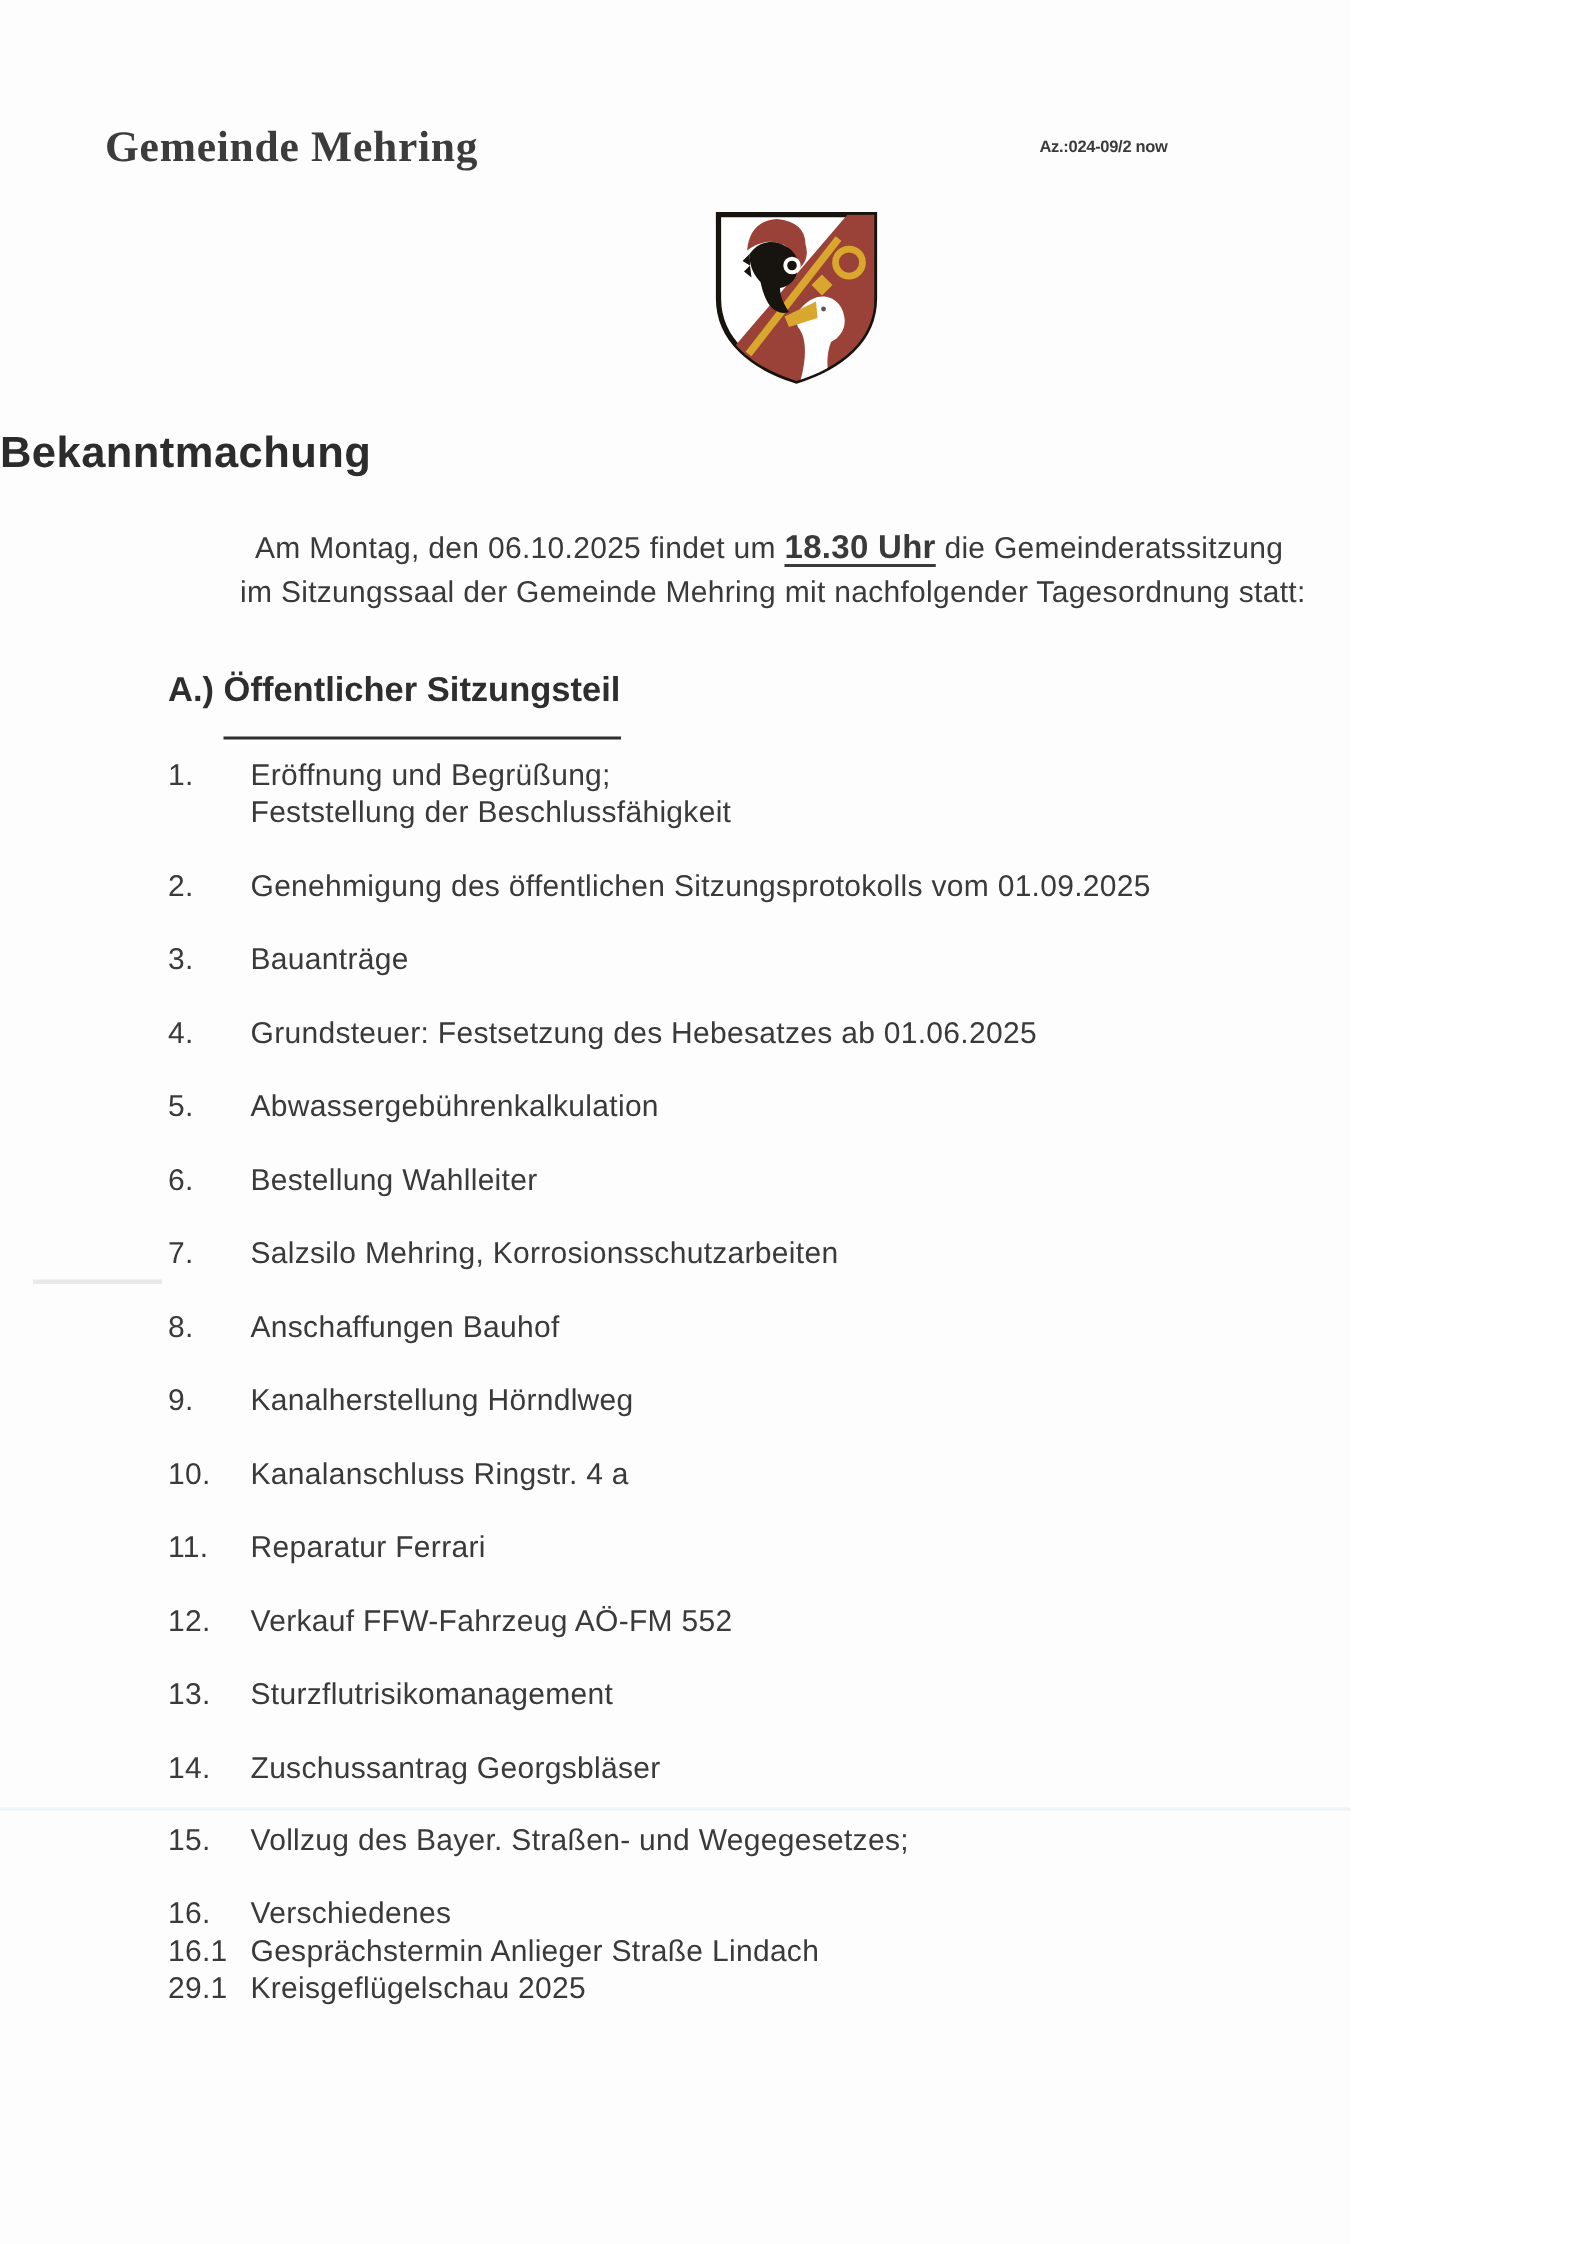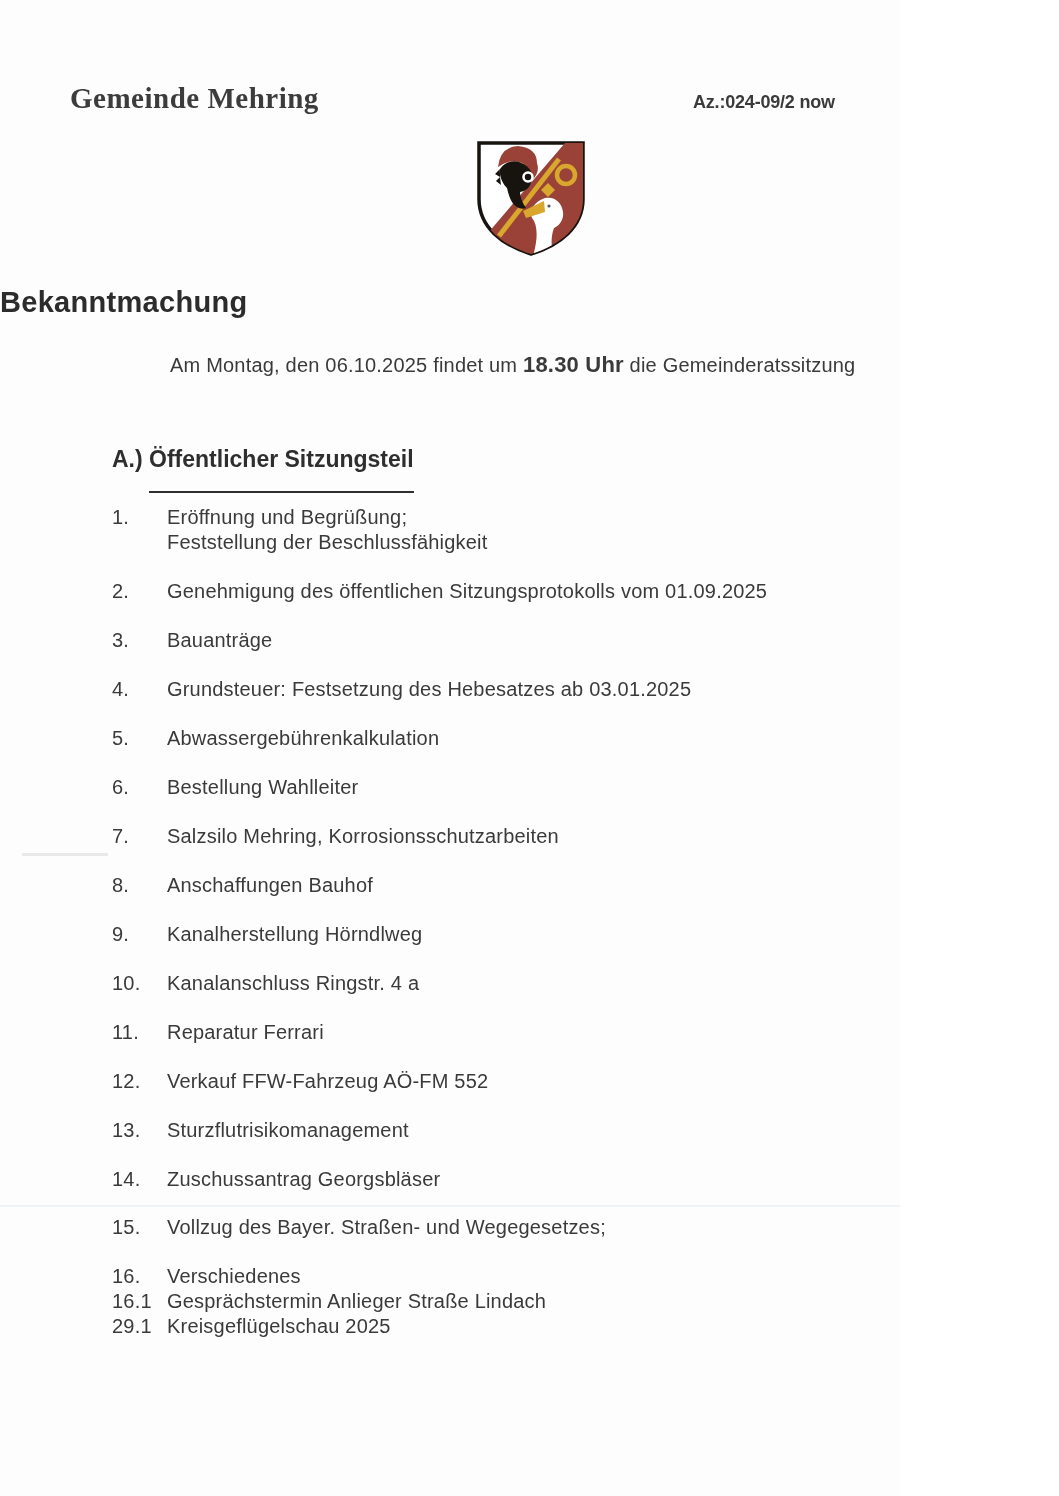--- a/index.html
+++ b/index.html
@@ -9,35 +9,35 @@
     font-family:"Liberation Sans", sans-serif;
     color:#383838;
   }
   .sender {
     position:absolute; left:70px; top:82px;
     font-family:"Liberation Serif", serif;
     font-weight:bold; font-size:29px; letter-spacing:0.5px; color:#3c3c3c;
   }
   .reference {
     position:absolute; left:693px; top:92px;
-    font-weight:bold; font-size:18px; letter-spacing:-0.2px; color:#3a3a3a;
+    font-weight:bold; font-size:11px; letter-spacing:-0.2px; color:#3a3a3a;
   }
   .crest { position:absolute; left:469px; top:133px; width:122px; height:126px; }
   .doc-title {
     position:absolute; left:0; top:286px; width:1059px;
     text-align:left; font-weight:bold; font-size:29px; color:#2c2c2c; letter-spacing:0.3px;
   }
   .intro {
     position:absolute; left:160px; top:350px; width:760px;
     font-size:20px; line-height:29px; color:#3a3a3a; letter-spacing:0.2px;
   }
   .intro .l1 { padding-left:10px; }
   .intro .time {
     font-weight:bold; font-size:22px;
-    text-decoration-thickness:2px; text-underline-offset:4px;text-align:center;
+    text-decoration:underline; text-decoration-thickness:2px; text-underline-offset:4px;text-align:center;
   }
   .section-heading {
     position:absolute; left:112px; top:446px;
     font-weight:bold; font-size:23px; color:#2e2e2e;
   }
   .section-heading .underlined {
     border-bottom:2.5px solid #2e2e2e; padding-bottom:19px;
   }
   .agenda {
     position:absolute; left:112px; top:505px; width:860px;
@@ -84,20 +84,21 @@
       <path d="M31,36 C36,29 44,27 50,29 C59,32 64,38 63,46 C62,54 57,58 51,59 C51,64 53,69 57,75 C52,77 46,74 43,69 C40,64 39,59 38,55 C34,51 30,44 31,36 Z
                M31,36 L26,41 L31,44 L27,48 L32,52 L31,44 Z" fill="#17130f"></path>
       <circle cx="59" cy="44" r="4.5" fill="none" stroke="#ffffff" stroke-width="2.6"></circle>
     </g>
   </svg>
 
   <div class="doc-title">Bekanntmachung</div>
 
   <div class="intro">
     <div class="l1"><span>Am Montag, den 06.10.2025 findet um </span><span class="time">18.30 Uhr</span><span> die Gemeinderatssitzung</span></div>
+    <div class="l2">im Sitzungssaal der Gemeinde Mehring mit nachfolgender Tagesordnung statt:</div>
   </div>
 
   <div class="section-heading"><span>A.) </span><span class="underlined">Öffentlicher Sitzungsteil</span></div>
 
   <div class="agenda">
     <div class="agenda-row">
         <span class="num">1.</span>
         <span class="txt">Eröffnung und Begrüßung;</span>
       </div>
     <div class="agenda-row">
@@ -107,21 +108,21 @@
     <div class="agenda-row sep">
         <span class="num">2.</span>
         <span class="txt">Genehmigung des öffentlichen Sitzungsprotokolls vom 01.09.2025</span>
       </div>
     <div class="agenda-row sep">
         <span class="num">3.</span>
         <span class="txt">Bauanträge</span>
       </div>
     <div class="agenda-row sep">
         <span class="num">4.</span>
-        <span class="txt">Grundsteuer: Festsetzung des Hebesatzes ab 03.01.2025</span>
+        <span class="txt">Grundsteuer: Festsetzung des Hebesatzes ab 01.06.2025</span>
       </div>
     <div class="agenda-row sep">
         <span class="num">5.</span>
         <span class="txt">Abwassergebührenkalkulation</span>
       </div>
     <div class="agenda-row sep">
         <span class="num">6.</span>
         <span class="txt">Bestellung Wahlleiter</span>
       </div>
     <div class="agenda-row sep">

